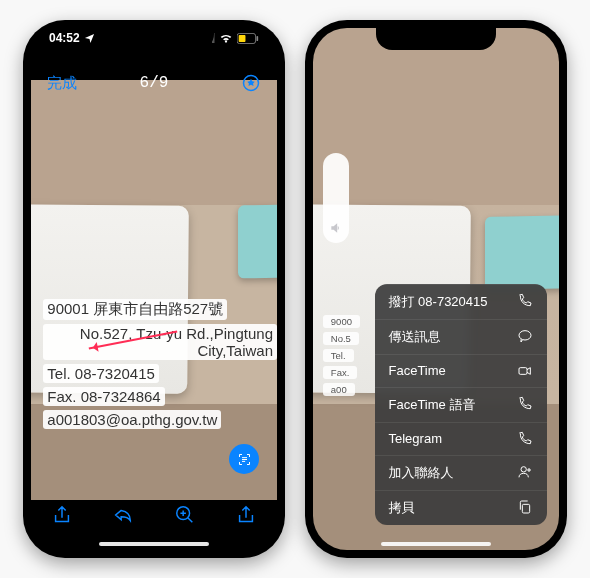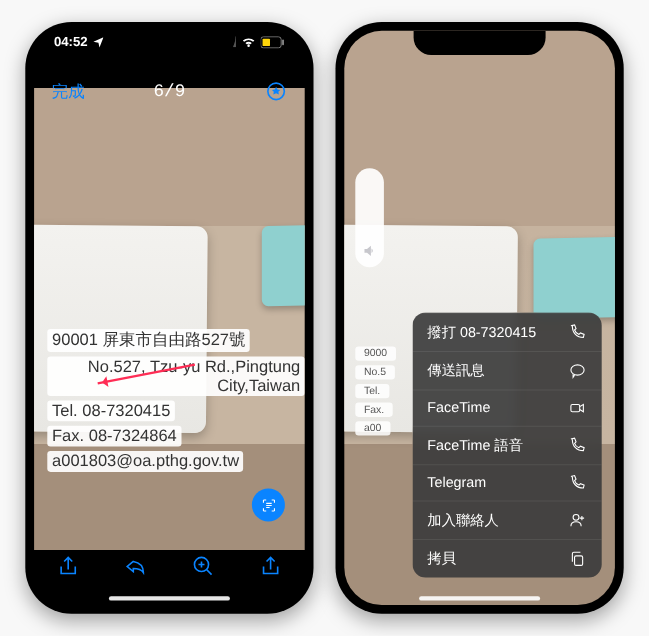--- a/index.html
+++ b/index.html
@@ -147,21 +147,21 @@
     color:#fff; font-size:13px;
     overflow:hidden;
     z-index:30;
     backdrop-filter: blur(4px);
   }
   .menu .header {
     text-align:center; font-size:11px; color:#bdbdbd;
     padding:6px 0;
   }
   .menu .row {
-    display:flex; justify-content:space-between; align-items:center;
+    display:flex; justify-content:space-between; align-items:flex-start;
     padding:8px 14px;
     border-top:1px solid rgba(255,255,255,.08);
   }
   .menu .row svg { width:16px; height:16px; stroke:#fff; fill:none; stroke-width:1.5;}
   .stack {
     position:absolute; top:36%; right:-8%;
     width:38%; height:14%;
     background:#8fd0cf;
     border-radius:6px;
     transform: skewY(-1deg);

